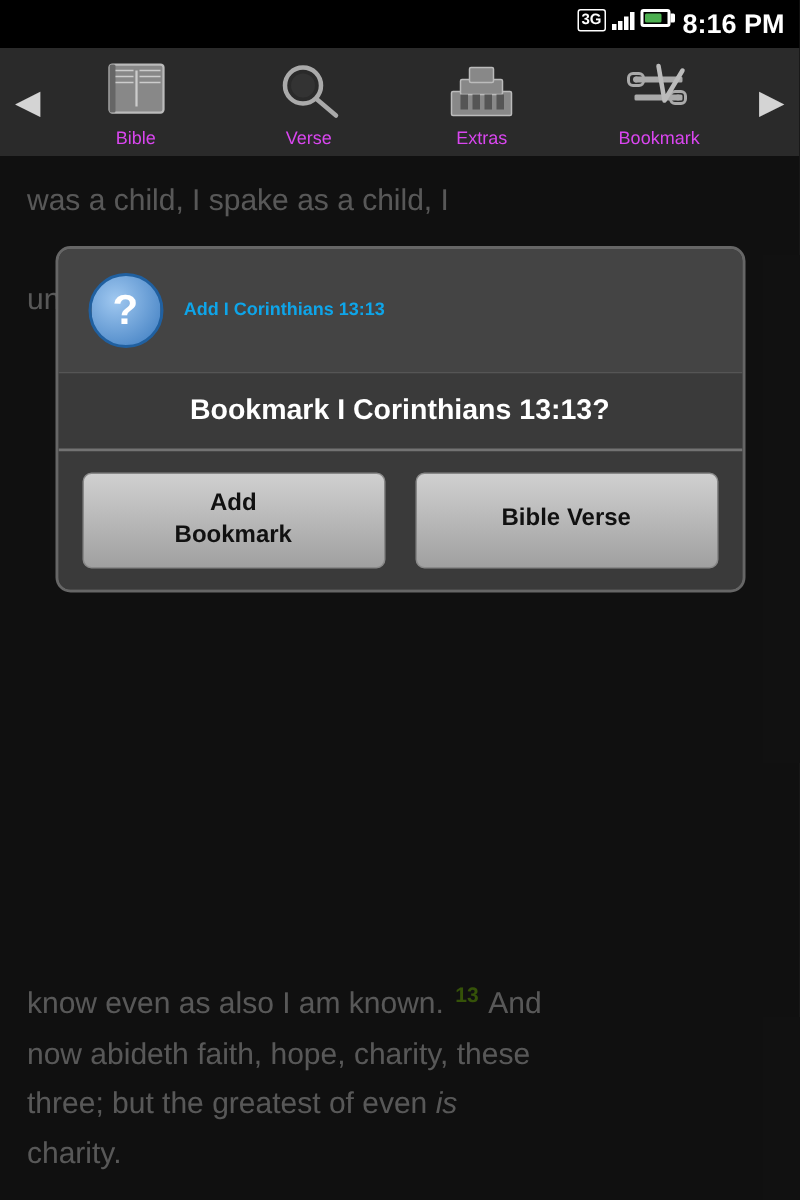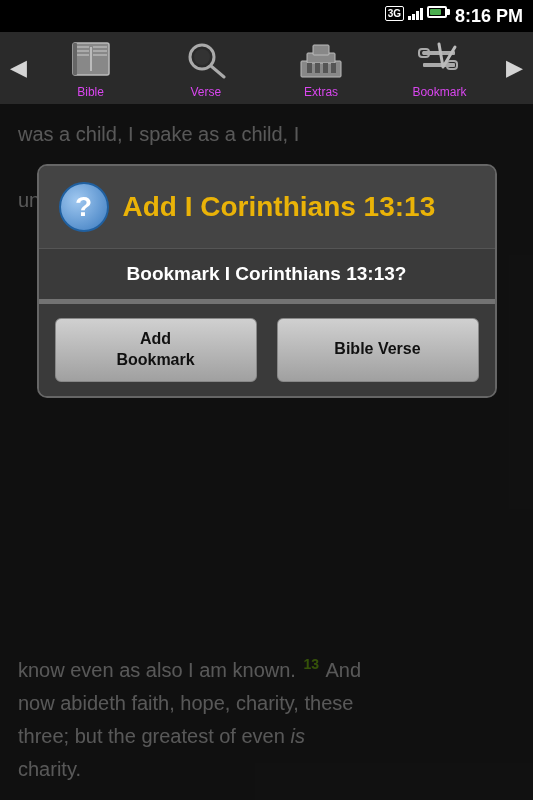--- a/index.html
+++ b/index.html
@@ -179,30 +179,30 @@
       display: flex;
       align-items: center;
       justify-content: center;
       font-size: 28px;
       color: #fff;
       font-weight: bold;
       flex-shrink: 0;
     }
 
     .modal-title {
-      color: #eab308;
-      font-size: 28px;
+      color: #0ea5e9;
+      font-size: 12px;
       font-weight: bold;
       line-height: 1.3;
     }
 
     .modal-body {
       padding: 14px 20px;
       background: #3a3a3a;
-      border-bottom: 5px solid #737373;
+      border-bottom: 2px solid #737373;
     }
 
     .modal-message {
       color: #fff;
       font-size: 19px;
       font-weight: bold;
       text-align: center;
     }
 
     .modal-buttons {

